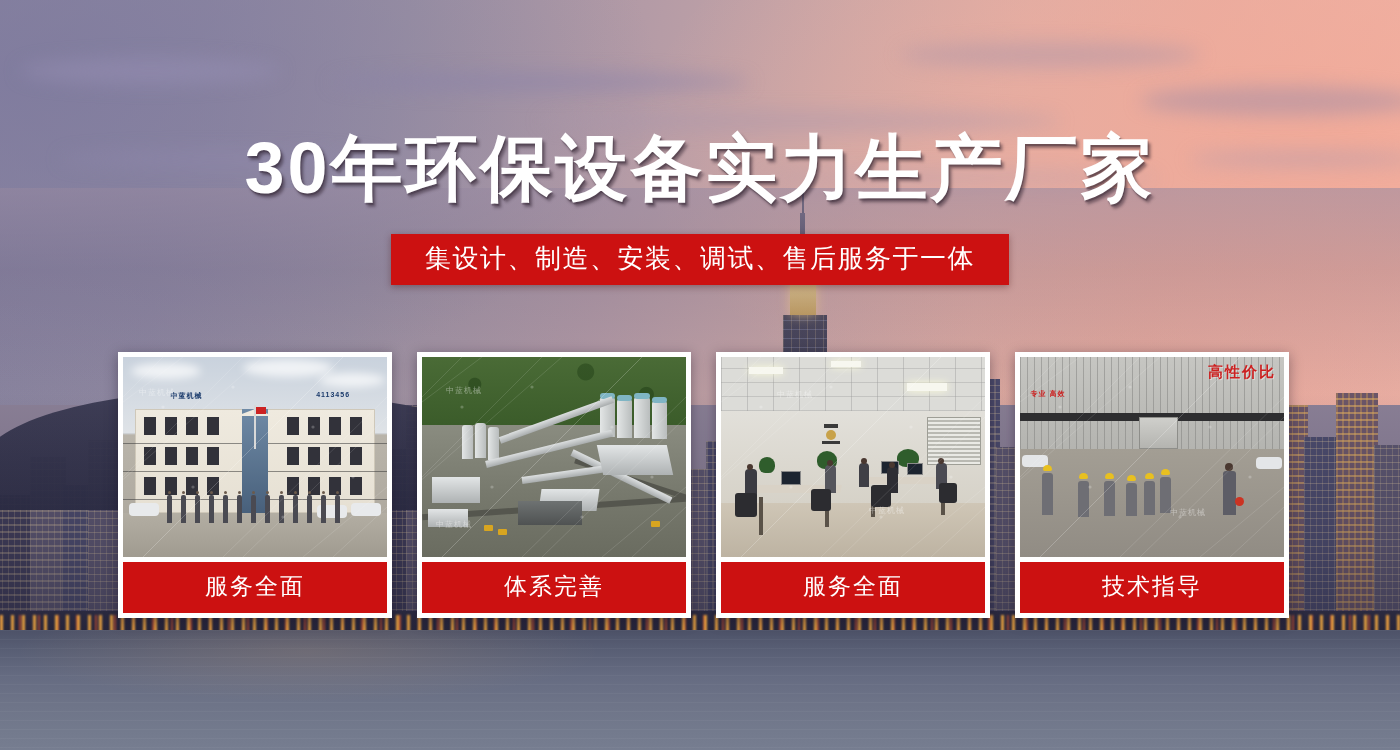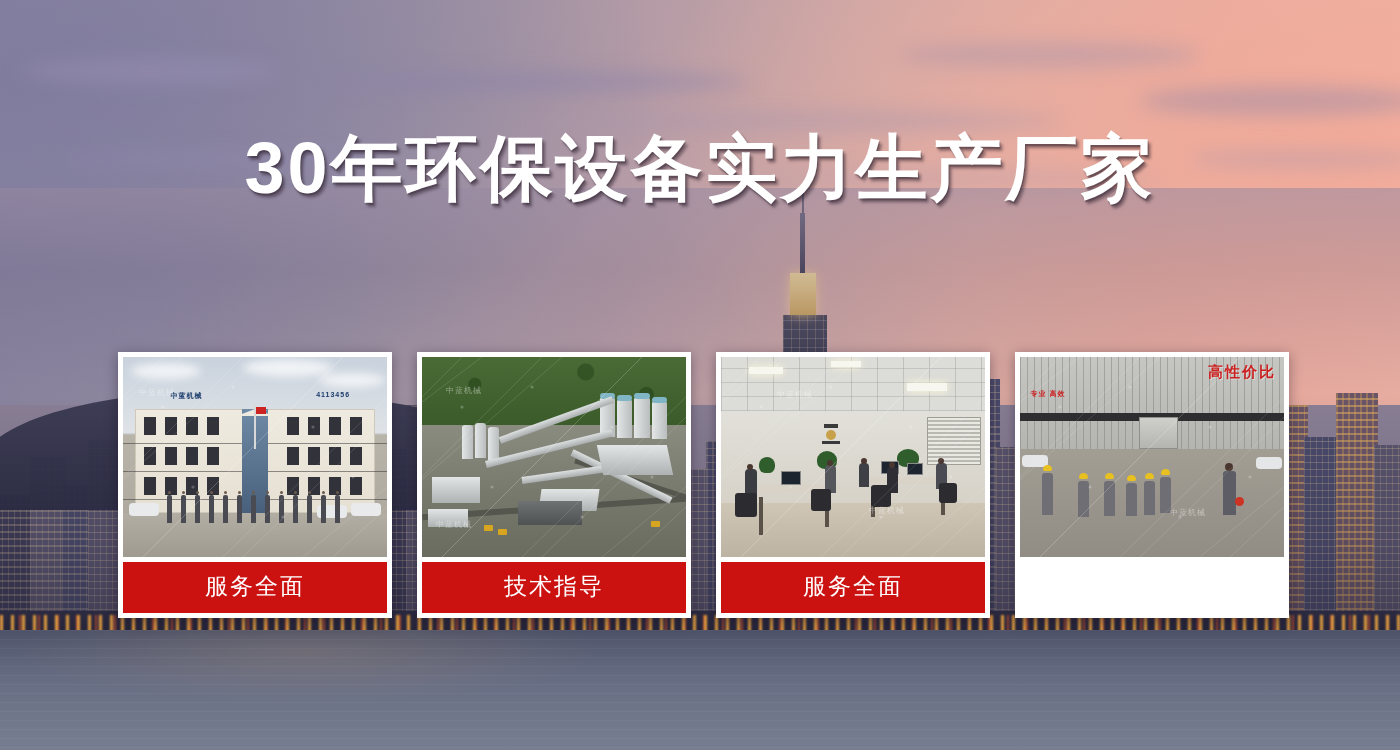--- a/index.html
+++ b/index.html
@@ -305,20 +305,21 @@
     <div class="bld" style="left:1374px;width:34px;height:200px;"></div>
 
     <div class="cityhaze"></div>
   </div>
 
   <div class="hill"></div>
   <div class="shoreline"></div>
   <div class="river"></div>
 
   <div class="headline">30年环保设备实力生产厂家</div>
+  <div class="subbar">集设计、制造、安装、调试、售后服务于一体</div>
 
   <div class="cards">
 
     <div class="card">
       <div class="photo">
         <div class="sc1">
           <div class="sky2"></div>
           <div class="cl" style="left:8px;top:6px;width:70px;height:16px;"></div>
           <div class="cl" style="left:120px;top:2px;width:90px;height:18px;"></div>
           <div class="cl" style="left:196px;top:16px;width:66px;height:14px;"></div>
@@ -438,21 +439,21 @@
               <circle cx="110" cy="30" r="1.6"></circle>
             <circle cx="190" cy="70" r="1.6"></circle>
               <circle cx="70" cy="130" r="1.6"></circle>
             <circle cx="160" cy="160" r="1.6"></circle>
               <circle cx="230" cy="120" r="1.6"></circle>
           </g>
         </svg>
         <div class="wm" style="left:24px;top:28px;">中蓝机械</div>
         <div class="wm" style="left:14px;top:162px;">中蓝机械</div>
       </div>
-      <div class="caption">技术指导</div>
+      <div class="caption">体系完善</div>
     </div>
 
     <div class="card">
       <div class="photo">
         <div class="sc3">
           <div class="ceil"></div>
           <div class="panel" style="left:28px;top:10px;width:34px;height:7px;"></div>
           <div class="panel" style="left:110px;top:4px;width:30px;height:6px;"></div>
           <div class="panel" style="left:186px;top:26px;width:40px;height:8px;"></div>
           <div class="wall"></div>
@@ -536,16 +537,17 @@
             <circle cx="40" cy="50" r="1.6"></circle>
               <circle cx="110" cy="30" r="1.6"></circle>
             <circle cx="190" cy="70" r="1.6"></circle>
               <circle cx="70" cy="130" r="1.6"></circle>
             <circle cx="160" cy="160" r="1.6"></circle>
               <circle cx="230" cy="120" r="1.6"></circle>
           </g>
         </svg>
         <div class="wm" style="left:150px;top:150px;">中蓝机械</div>
       </div>
+      <div class="caption">技术指导</div>
     </div>
 
   </div>
 </div>
 
 </body></html>

